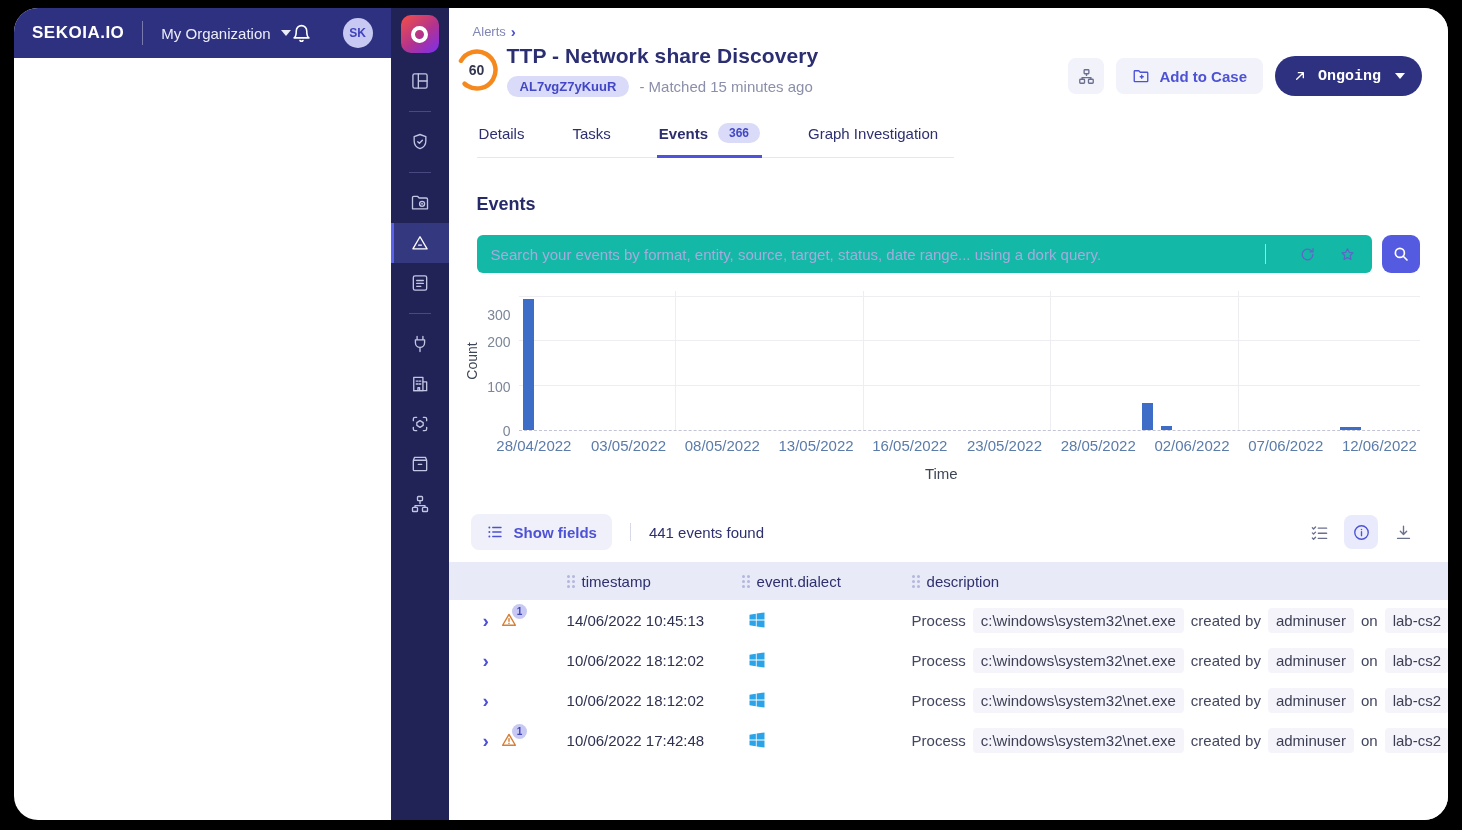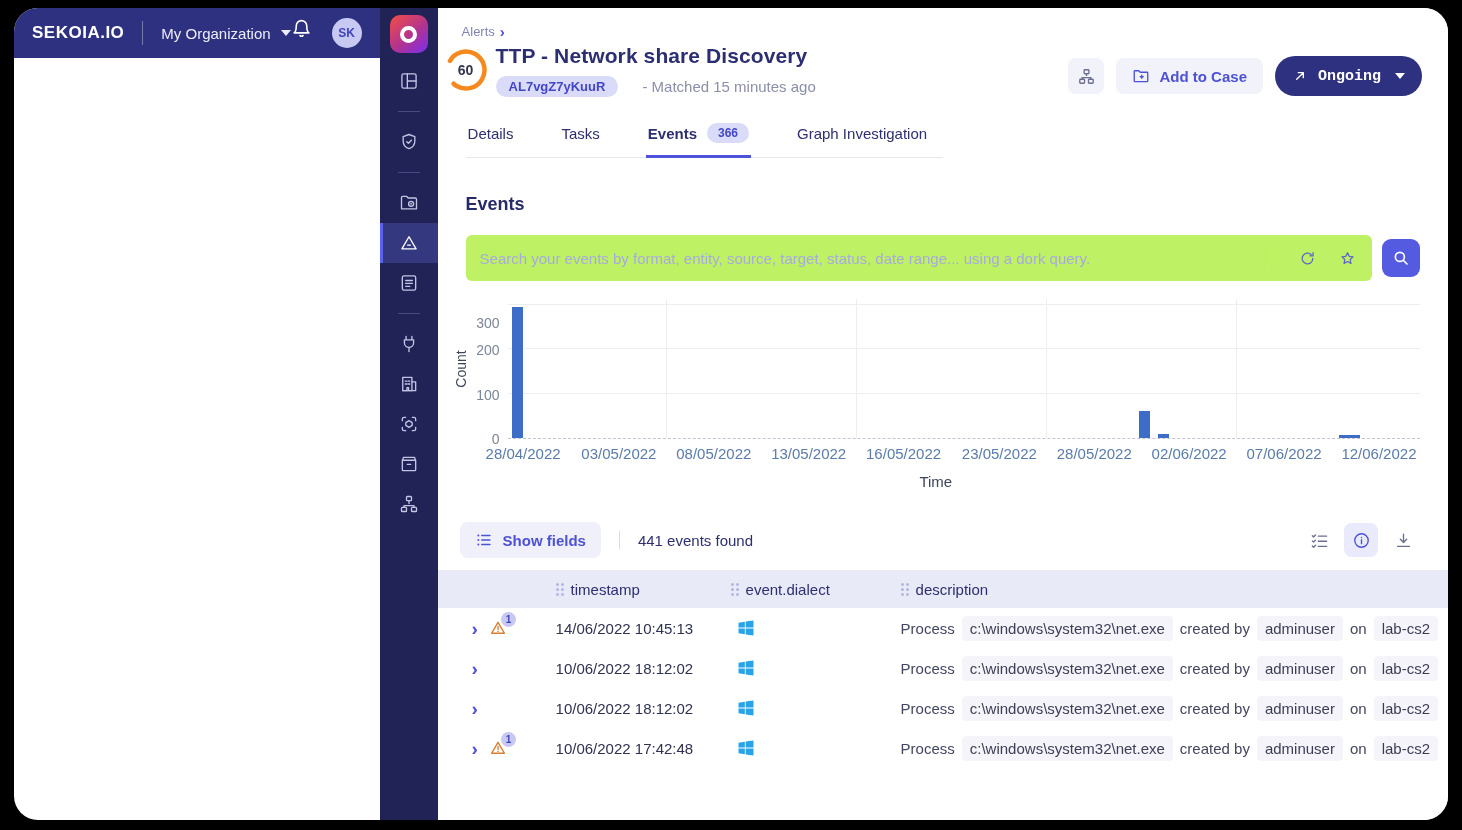--- a/index.html
+++ b/index.html
@@ -5,21 +5,21 @@
   * { box-sizing: border-box; margin: 0; padding: 0; }
   html,body { width:1462px; height:830px; background:#000; font-family:"Liberation Sans", sans-serif; overflow:hidden; }
   .app { position:absolute; left:14px; top:8px; right:14px; bottom:10px; background:#fff; border-radius:24px; overflow:hidden; display:flex; }
 
   
   .topbar { height:50px; background:#2e3180; display:flex; align-items:center; padding:0 18px; flex-shrink:0; }
   .brand { color:#fff; font-weight:800; font-size:17px; letter-spacing:.5px; }
   .tb-divider { width:1px; height:24px; background:rgba(255,255,255,.35); margin:0 18px; }
   .org { color:#ecedf8; font-size:15px; display:flex; align-items:center; gap:10px; cursor:pointer; }
   .caret { width:0; height:0; border-left:5px solid transparent; border-right:5px solid transparent; border-top:6px solid #ecedf8; display:inline-block; }
-  .tb-right { margin-left:auto; display:flex; gap:20px; }
+  .tb-right { margin-left:auto; display:flex; align-items:center; gap:31px; }
   .avatar { width:30px; height:30px; border-radius:50%; background:#c7c9f2; color:#4044bb; font-size:12px; font-weight:700; display:flex; align-items:center; justify-content:center; }
 
   
   .bodyrow { flex:1; display:flex; min-height:0; }
   .sidebar { width:58px; background:#212357; display:flex; flex-direction:column; align-items:center; padding-top:7px; flex-shrink:0; }
   .sb-logo { width:38px; height:38px; border-radius:10px; background:linear-gradient(140deg,#e84a52 10%,#b13390 55%,#7b2ff0 100%); display:flex; align-items:center; justify-content:center; margin-bottom:8px; cursor:pointer; }
   .sb-ring { width:17px; height:17px; border:4.5px solid #fff; border-radius:50%; }
   .sb-item { width:58px; height:40px; display:flex; align-items:center; justify-content:center; cursor:pointer; position:relative; }
   .sb-item svg { width:20px; height:20px; stroke:#c3c5e4; fill:none; stroke-width:1.6; stroke-linecap:round; stroke-linejoin:round; }
   .sb-item.active { background:#34387e; }
@@ -29,42 +29,42 @@
 
   .main { flex:1; background:#fff; overflow:hidden; position:relative; }
 
   
   .breadcrumb { padding:15px 0 0 24px; font-size:13px; color:#8185b4; display:flex; align-items:center; gap:5px; }
   .breadcrumb .bc-chev { color:#4d51d4; font-size:15px; font-weight:700; }
   .hdr { display:flex; align-items:flex-start; margin:4px 26px 0 6px; }
   .score-wrap { position:relative; width:44px; height:44px; margin:4px 8px 0 0; flex-shrink:0; }
   .score-num { position:absolute; inset:0; display:flex; align-items:center; justify-content:center; font-size:14px; font-weight:700; color:#33364f; }
   .titles .title { font-size:21px; font-weight:800; color:#2b2e71; letter-spacing:.1px; }
-  .subrow { display:flex; align-items:center; gap:24px; margin-top:8px;text-align:center; }
+  .subrow { display:flex; align-items:center; gap:10px; margin-top:8px;text-align:center; }
   .idbadge { background:#d9dbf8; color:#4347c6; font-size:13px; font-weight:700; padding:3px 13px; border-radius:12px; cursor:pointer; }
   .matched { color:#8b8fa9; font-size:15px; }
   .hdr-actions { margin-left:auto; display:flex; align-items:center; gap:12px; margin-top:12px; }
   .iconbtn-lg { width:36px; height:36px; border-radius:8px; background:#f1f2fa; border:none; display:flex; align-items:center; justify-content:center; cursor:pointer; }
   .iconbtn-lg svg { width:19px; height:19px; stroke:#6a6f8e; fill:none; stroke-width:1.7; }
   .btn-case { height:36px; border:none; border-radius:8px; background:#f1f2fa; color:#4d51d4; font-size:15px; font-weight:600; display:flex; align-items:center; gap:9px; padding:0 16px; cursor:pointer; font-family:inherit; }
   .btn-case svg { width:18px; height:18px; stroke:#4d51d4; fill:none; stroke-width:1.8; stroke-linecap:round; stroke-linejoin:round; }
   .btn-status { height:40px; border:none; border-radius:20px; background:#2e3180; color:#fff; font-size:15px; font-weight:600; display:flex; align-items:center; gap:10px; padding:0 17px; cursor:pointer; font-family:Liberation Mono, monospace; }
   .btn-status svg { width:16px; height:16px; stroke:#fff; fill:none; stroke-width:2; stroke-linecap:round; stroke-linejoin:round; }
   .btn-status .caret { border-top-color:#fff; margin-left:4px; }
 
   
   .tabs { display:inline-flex; gap:44px; margin:20px 0 0 28px; border-bottom:1px solid #e6e7f1; padding-right:14px; }
   .tab { font-size:15px; color:#2d2f6e; padding:6px 2px 12px; cursor:pointer; display:flex; align-items:center; gap:10px; border-bottom:3px solid transparent; margin-bottom:-1px; }
   .tab.active { font-weight:700; border-bottom-color:#4d53dd; }
   .tab-badge { background:#d9dbf8; color:#4347c6; font-size:12px; font-weight:700; padding:3px 11px; border-radius:11px; }
 
   
   .sec-heading { margin:36px 0 0 28px; font-size:18px; font-weight:800; color:#272a68; }
   .searchrow { display:flex; align-items:center; margin:20px 28px 0 28px; gap:10px; }
-  .searchbox { flex:1; height:46px; background:#bef264; border-radius:6px; display:flex; align-items:center; padding:0 14px;gap:12px; }
+  .searchbox { flex:1; height:38px; background:#14b8a6; border-radius:6px; display:flex; align-items:center; padding:0 14px;gap:12px; }
   .searchbox input { flex:1; border:none; background:transparent; outline:none; font-size:15px; color:#3c3f74; font-family:inherit; }
   .searchbox input::placeholder { color:#a7aade; }
   .sb-sep { width:1px; height:20px; background:#c9cce8; margin:0 12px; }
   .sb-ic { width:22px; height:22px; display:flex; align-items:center; justify-content:center; cursor:pointer; margin-left:6px; }
   .sb-ic svg { width:17px; height:17px; stroke:#6064c9; fill:none; stroke-width:1.8; stroke-linecap:round; stroke-linejoin:round; }
   .btn-search { width:38px; height:38px; border:none; border-radius:9px; background:#555be0; display:flex; align-items:center; justify-content:center; cursor:pointer; }
   .btn-search svg { width:18px; height:18px; stroke:#fff; fill:none; stroke-width:2.2; stroke-linecap:round; }
 
   
   .chart { margin:18px 28px 0 14px; }

